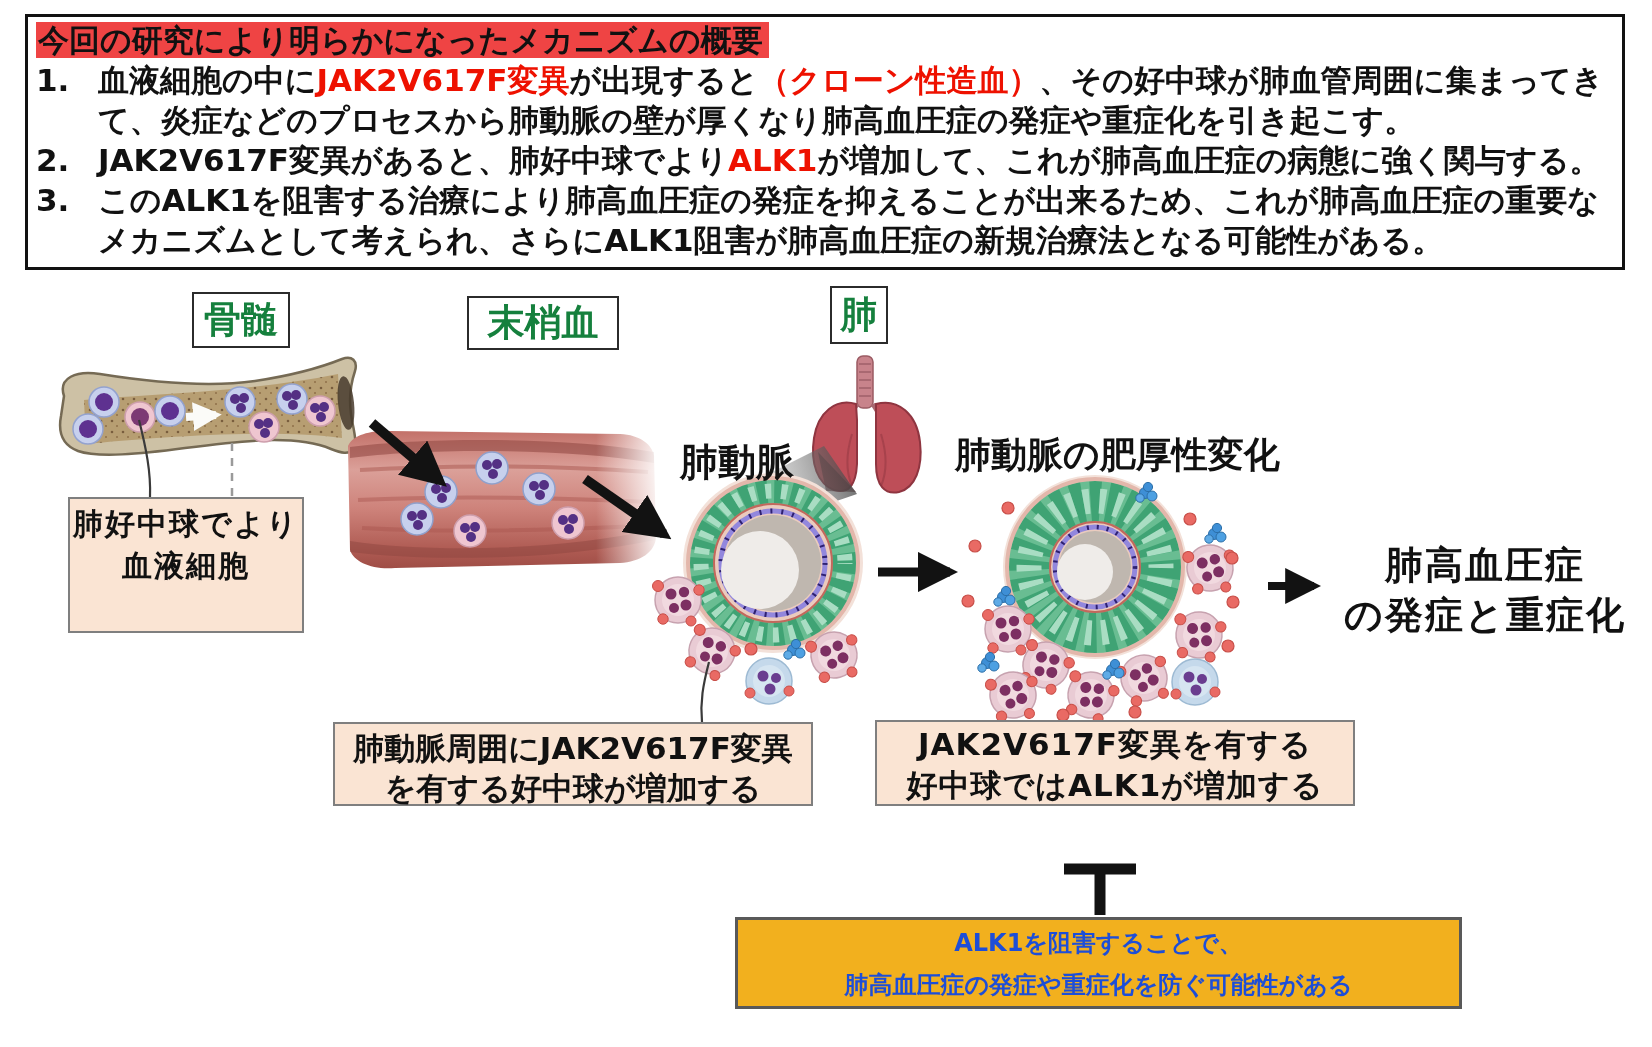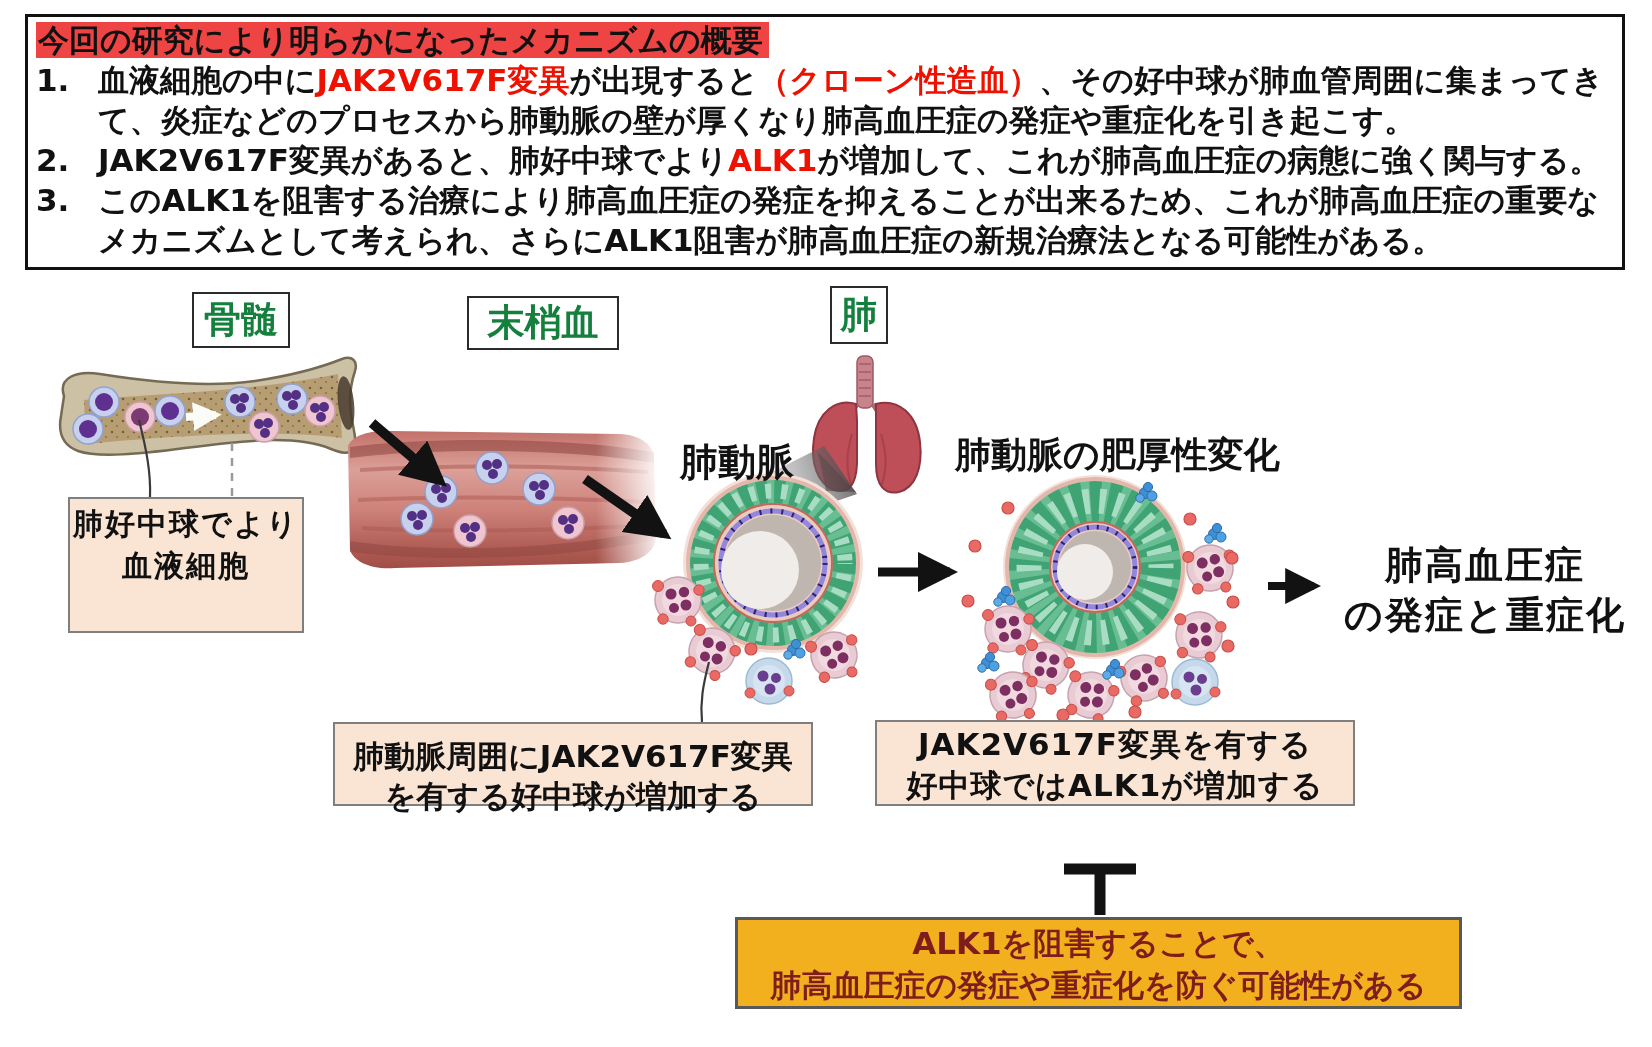--- a/index.html
+++ b/index.html
@@ -33,27 +33,27 @@
   .outcome{left:1335px;top:540px;width:300px;text-align:center;font-weight:bold;
            font-size:38px;line-height:50px;letter-spacing:2px;color:#111;}
   .outcome span{display:block;}
 
   
   .callout{background:#FAE4D3;border:2px solid #7F7F7F;box-sizing:border-box;
            text-align:center;font-weight:bold;color:#111;}
   .callout span{display:block;}
   .callout1{left:68px;top:497px;width:236px;height:136px;font-size:30px;
             line-height:42px;letter-spacing:2px;padding-top:4px;}
-  .callout2{left:333px;top:722px;width:480px;height:84px;font-size:31px;line-height:40px;padding-top:12px;}
+  .callout2{left:333px;top:722px;width:480px;height:84px;font-size:31px;line-height:40px;padding-top:4px;}
   .callout3{left:875px;top:720px;width:480px;height:86px;font-size:31px;line-height:41px;padding-top:2px;letter-spacing:1px;}
 
   
   .orange-box{left:735px;top:917px;width:727px;height:92px;background:#F2B01E;
       border:3px solid #595959;box-sizing:border-box;text-align:center;
-      font-weight:bold;font-size:31px;line-height:42px;color:#7f1d1d;padding-top:2px;}
+      font-weight:bold;font-size:24px;line-height:42px;color:#1d4ed8;padding-top:2px;}
   .orange-box span{display:block;}
 </style>
 </head>
 <body>
 
 <div id="stage">
 
   <svg class="abs" style="left:0;top:0;" width="1652" height="1047" viewBox="0 0 1652 1047">
     <defs>
       <marker id="ah" viewBox="0 0 10 10" refX="8" refY="5" markerWidth="4.5" markerHeight="4.5" orient="auto">

